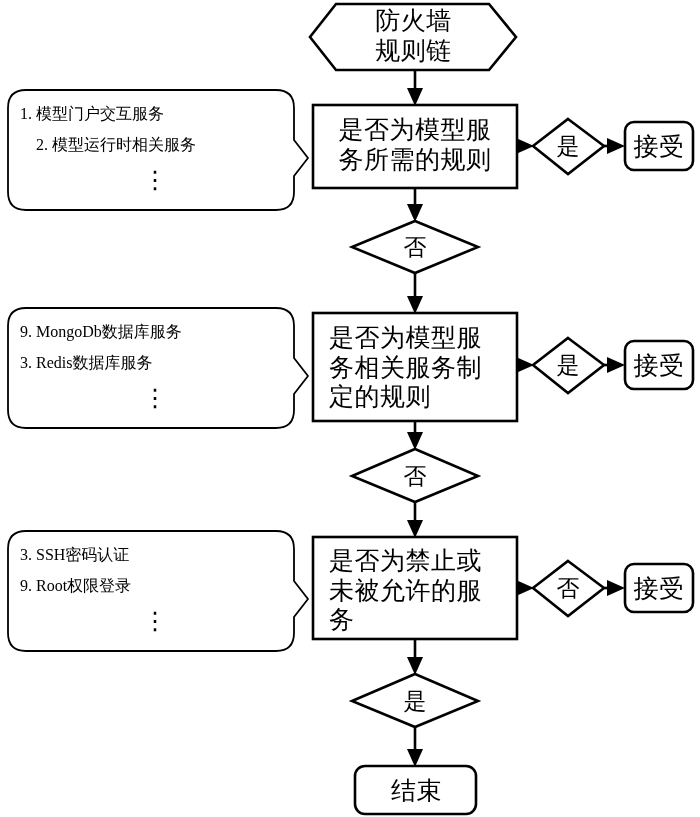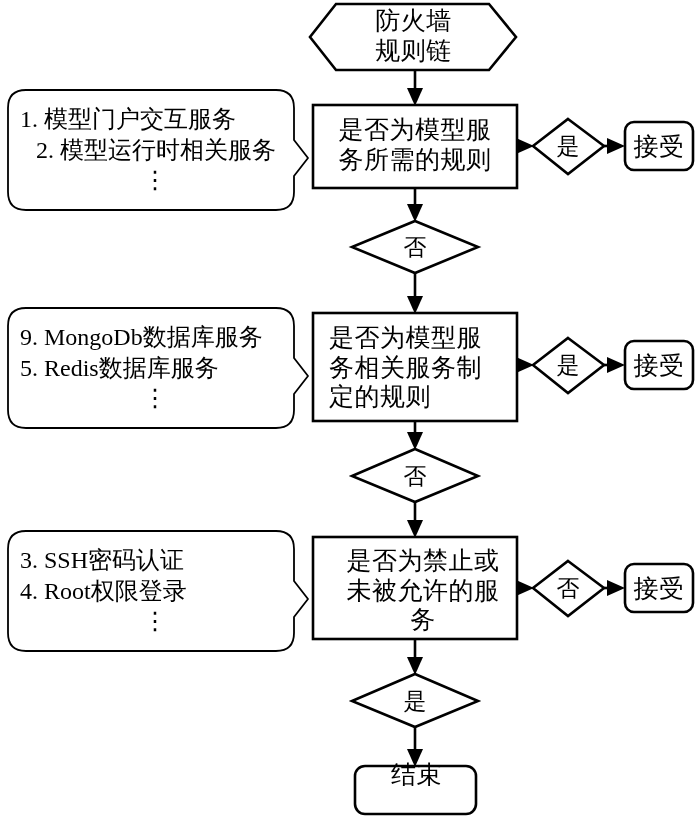--- a/index.html
+++ b/index.html
@@ -56,21 +56,21 @@
     font-size: 25px;
     letter-spacing: 0.5px;
   }
   .txt-label {
     font-size: 23px;
   }
   .callout-text {
     position: absolute;
     color: #000000;
     font-family: "Liberation Serif", "DejaVu Serif", serif;
-    font-size: 24px;
+    font-size: 16px;
     line-height: 1.30;
     text-align: center;
     white-space: pre;
     pointer-events: none;
   }
   .dots {
     position: absolute;
     font-size: 24px;
     font-family: "Liberation Serif", "DejaVu Serif", serif;
     color: #000000;
@@ -163,42 +163,42 @@
   <div class="txt txt-cn" style="left:336px; top:6px; width:155px;">防火墙
 规则链</div>
 
   <div class="txt txt-cn" style="left:321px; top:115px; width:188px;">是否为模型服
 务所需的规则</div>
 
   <div class="txt txt-cn" style="left:321px; top:323px; width:188px; text-align:left; padding-left:8px;">是否为模型服
 务相关服务制
 定的规则</div>
 
-  <div class="txt txt-cn" style="left:321px; top:546px; width:188px; text-align:center; padding-left:8px;">是否为禁止或
+  <div class="txt txt-cn" style="left:321px; top:546px; width:188px; text-align:left; padding-left:8px;">是否为禁止或
 未被允许的服
 务</div>
 
   <div class="txt txt-label" style="left:545px; top:133px; width:46px;">是</div>
   <div class="txt txt-label" style="left:392px; top:234px; width:46px;">否</div>
   <div class="txt txt-label" style="left:545px; top:352px; width:46px;">是</div>
   <div class="txt txt-label" style="left:392px; top:463px; width:46px;">否</div>
   <div class="txt txt-label" style="left:545px; top:575px; width:46px;">否</div>
   <div class="txt txt-label" style="left:392px; top:688px; width:46px;">是</div>
 
   <div class="txt txt-cn" style="left:625px; top:132px; width:68px;">接受</div>
   <div class="txt txt-cn" style="left:625px; top:351px; width:68px;">接受</div>
   <div class="txt txt-cn" style="left:625px; top:574px; width:68px;">接受</div>
 
-  <div class="txt txt-cn" style="left:355px; top:760px; width:123px;">结束</div>
+  <div class="txt txt-cn" style="left:355px; top:776px; width:123px;">结束</div>
 
   <div class="callout-text" style="left:20px; top:104px;">1. 模型门户交互服务</div>
   <div class="callout-text" style="left:36px; top:135px;">2. 模型运行时相关服务</div>
   <div class="dots" style="left:143px; top:166px;">⋮</div>
 
   <div class="callout-text" style="left:20px; top:322px;">9. MongoDb数据库服务</div>
-  <div class="callout-text" style="left:20px; top:353px;">5. Redis数据库服务</div>
+  <div class="callout-text" style="left:20px; top:353px;">3. Redis数据库服务</div>
   <div class="dots" style="left:143px; top:384px;">⋮</div>
 
   <div class="callout-text" style="left:20px; top:545px;">3. SSH密码认证</div>
-  <div class="callout-text" style="left:20px; top:576px;">4. Root权限登录</div>
+  <div class="callout-text" style="left:20px; top:576px;">9. Root权限登录</div>
   <div class="dots" style="left:143px; top:607px;">⋮</div>
 
 </div>
 
 </body></html>

